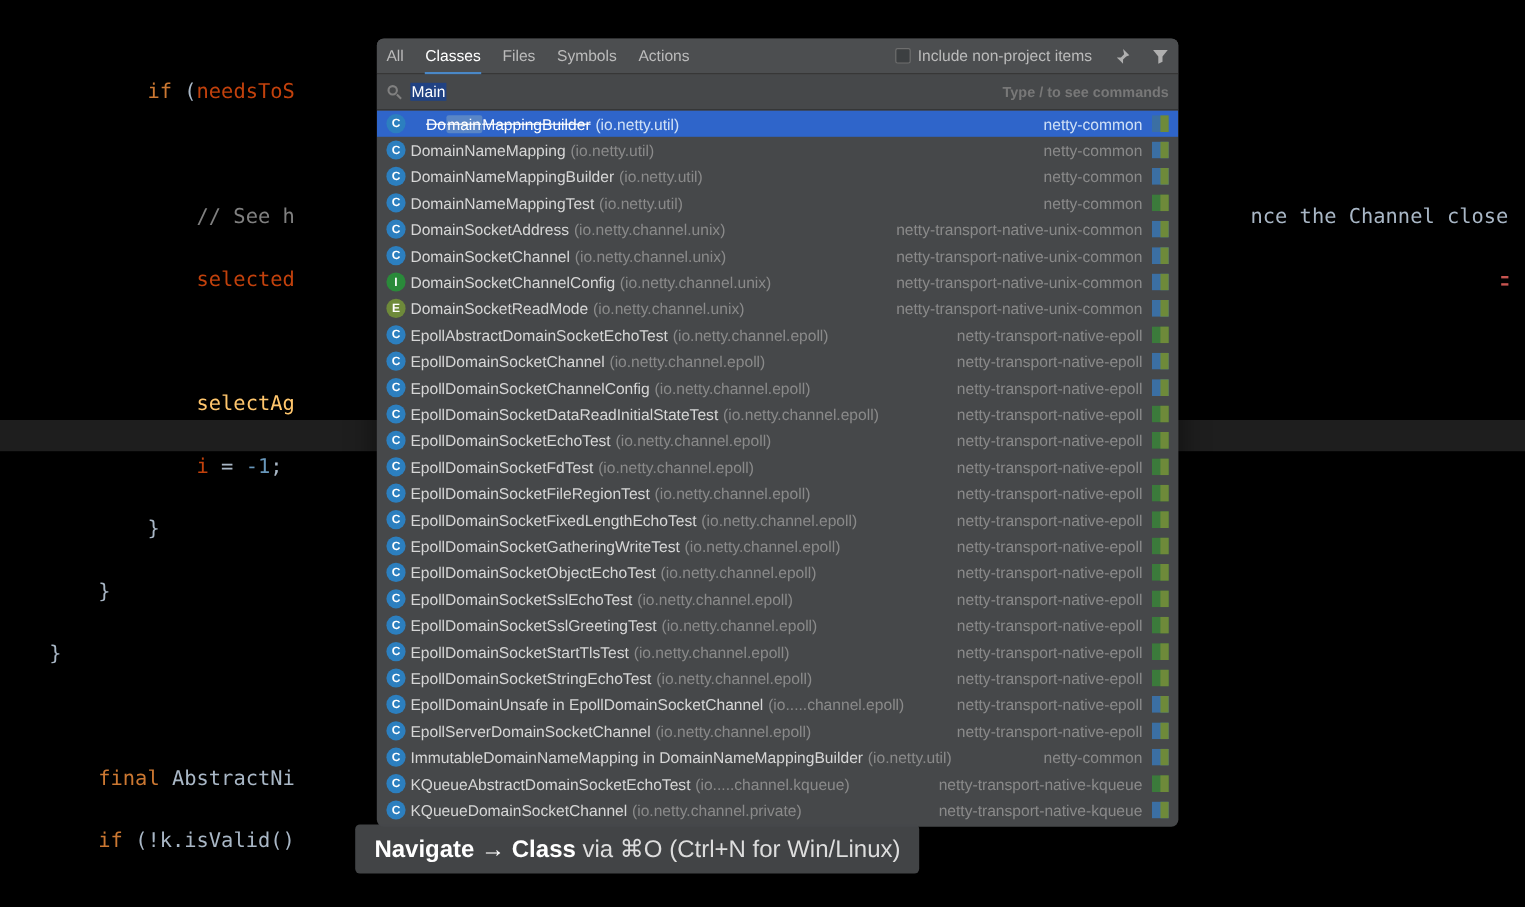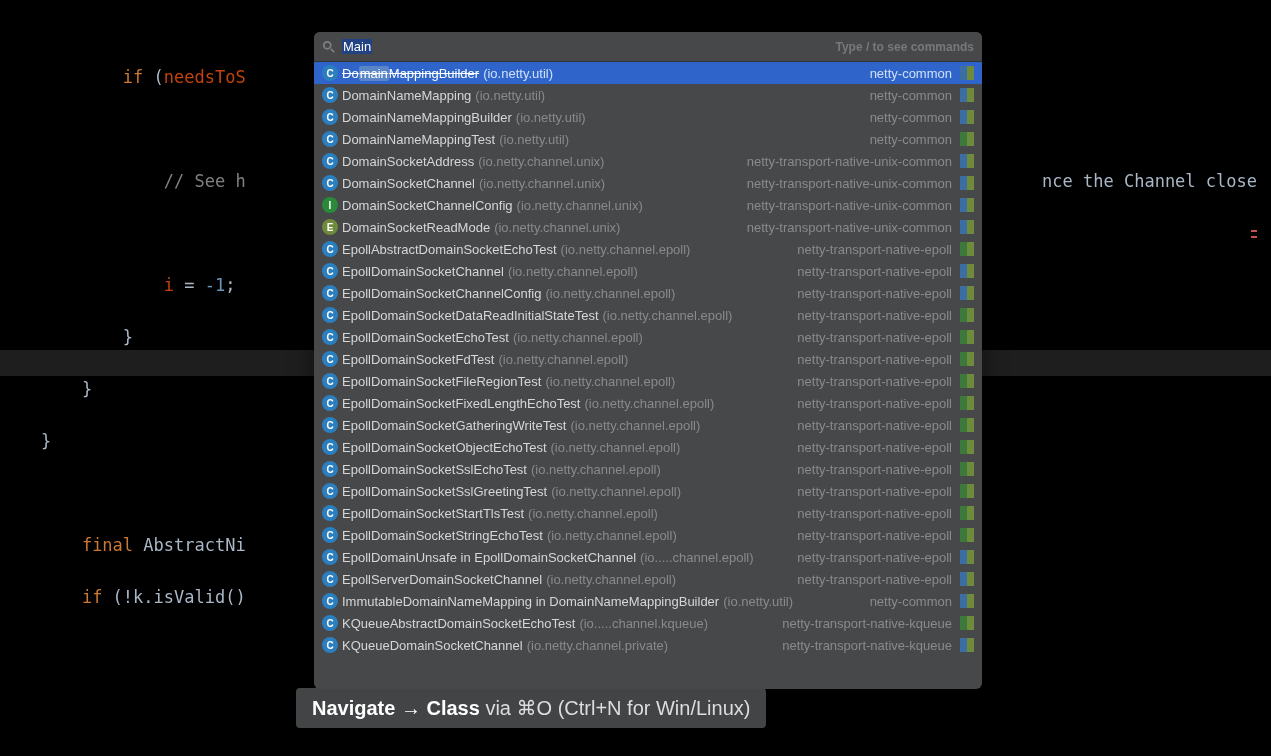--- a/index.html
+++ b/index.html
@@ -104,21 +104,21 @@
   .row.sel { background:#2f65ca; color:#fff; }
   .row .cico {
     width:16px;height:16px;border-radius:8px;
     display:flex;align-items:center;justify-content:center;
     font-size:10px;font-weight:600;color:#fff;flex-shrink:0;
   }
   .c-C { background:#2c7fbf; } 
   .c-I { background:#2a8a3a; } 
   .c-E { background:#6e8a3a; } 
   .row .nm { color:#d6d6d6; }
-  .row.sel .nm { color:#fff; text-decoration:line-through; }
+  .row.sel .nm { color:#fff; text-decoration:line-through;margin-left:13px; }
   .row .nm.dep { text-decoration:line-through; }
   .row .nm .hl { background:#6e5a2a; color:#fff; border-radius:2px; padding:0 1px; }
   .row.sel .nm .hl { background:#5a86c6; }
   .row .pkg { color:#8a8a8a; }
   .row.sel .pkg { color:#cfe0f6; }
   .row .flex { flex:1; }
   .row .mod { color:#8a8a8a; }
   .row.sel .mod { color:#cfe0f6; }
   .row .mico {
     width:14px;height:14px;flex-shrink:0;margin-left:4px;
@@ -142,21 +142,23 @@
   }
 </style>
 </head>
 <body>
 
 <div class="editor">
   <div class="hl-line" style="top:350px"></div>
 <div><span class="txt">            </span><span class="kw-if">if</span><span class="txt"> (</span><span class="var">needsToS</span></div>
 <div><span class="txt">                </span><span class="cm">                // null out entr</span></div>
 <div><span class="txt">                </span><span class="cm">// See h</span><span style="position:absolute;right:14px"><span class="txt">nce the Channel close</span></span></div>
+<div><span class="txt">                </span><span class="var">selected</span></div>
 <div>&nbsp;</div>
+<div><span class="txt">                </span><span class="mth">selectAg</span></div>
 <div><span class="txt">                </span><span class="var">i</span><span class="txt"> = </span><span class="num">-1</span><span class="txt">;</span></div>
 <div><span class="txt">            }</span></div>
 <div><span class="txt">        }</span></div>
 <div><span class="txt">    }</span></div>
 <div>&nbsp;</div>
 <div><span class="txt">        </span><span class="kw-final">final</span><span class="txt"> AbstractNi</span></div>
 <div><span class="txt">        </span><span class="kw-if">if</span><span class="txt"> (!k.isValid()</span></div>
 
 
 
@@ -171,20 +173,38 @@
 
 
 
 
 </div>
 
 <div class="alertline" style="top:230px"></div>
 <div class="alertline" style="top:236px"></div>
 
 <div class="popup">
+  <div class="tabs">
+    <span class="tab">All</span>
+    <span class="tab active">Classes</span>
+    <span class="tab">Files</span>
+    <span class="tab">Symbols</span>
+    <span class="tab">Actions</span>
+    <span class="spacer"></span>
+    <label class="chk">
+      <span class="box"></span>
+      <span>Include non-project items</span>
+    </label>
+    <svg class="tico" viewBox="0 0 16 16">
+        <path d="M9 1l6 6-3 1-3 3 0 4-3-3L2 16l4-4-3-3 4 0 3-3z"></path>
+      </svg>
+    <svg class="tico" viewBox="0 0 16 16">
+        <path d="M1 2h14l-5 6v5l-4 2v-7z"></path>
+      </svg>
+  </div>
 
   <div class="searchbar">
     <svg viewBox="0 0 16 16">
         <circle cx="6" cy="6" r="4" fill="none" stroke="#808080" stroke-width="2"></circle>
         <line x1="10" y1="10" x2="14" y2="14" stroke="#808080" stroke-width="2"></line>
       </svg>
     <span class="selected">Main</span>
     <span style="flex:1"></span>
     <span class="hint">Type / to see commands</span>
   </div>

